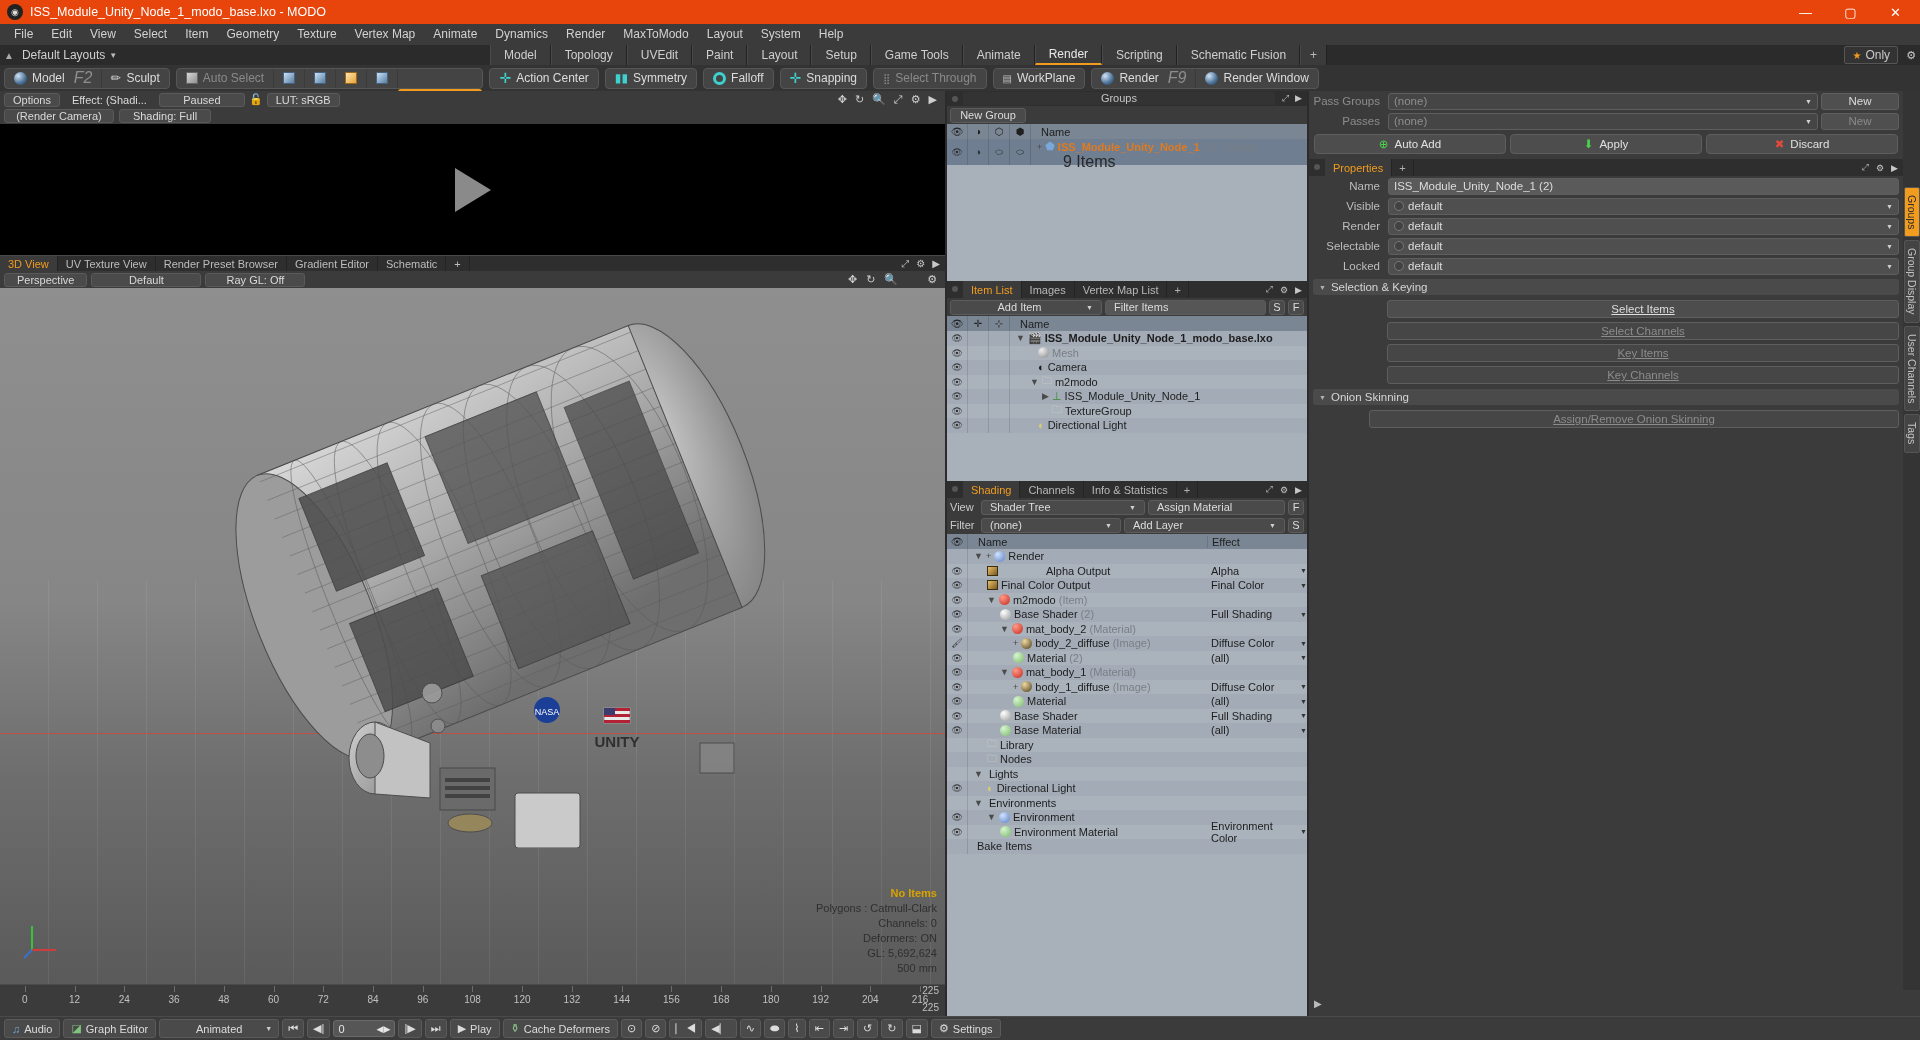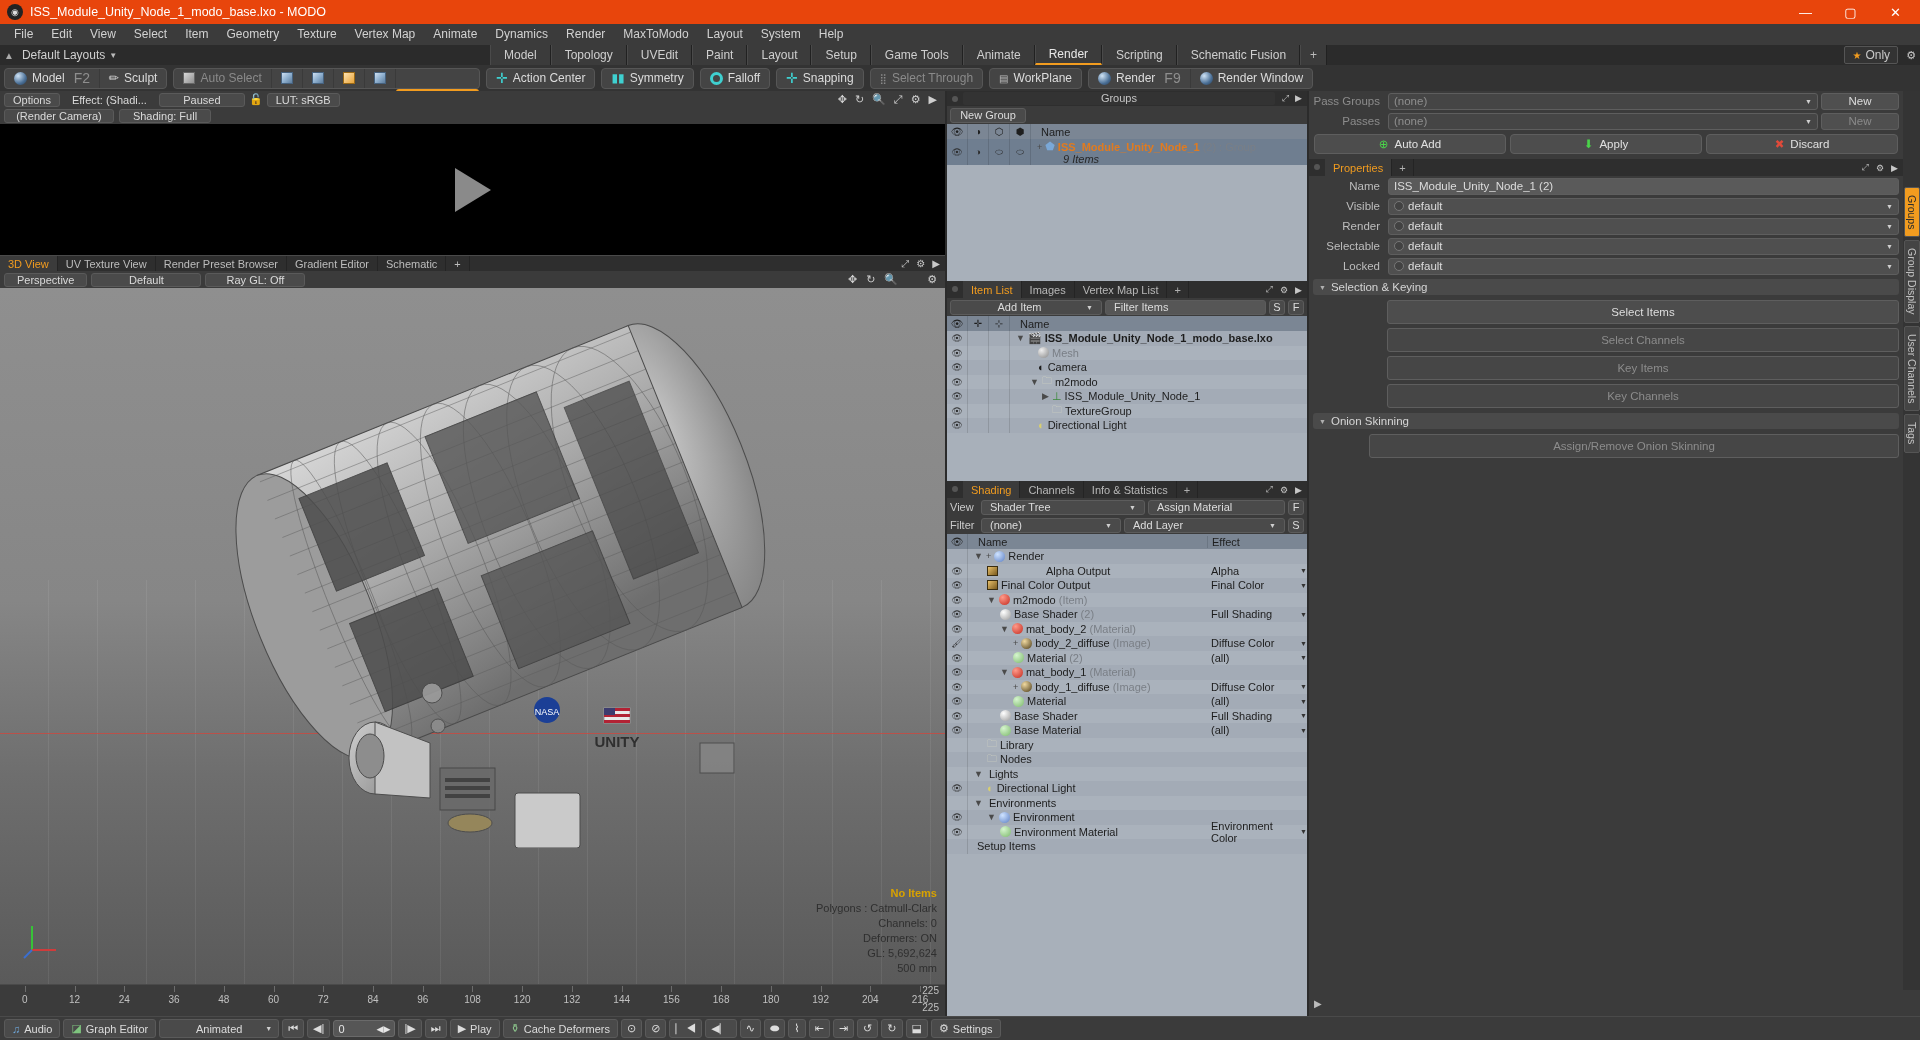--- a/index.html
+++ b/index.html
@@ -34,21 +34,21 @@
   .onlybadge{display:flex;align-items:center;gap:4px;background:#333;border:1px solid #555;padding:1px 7px;border-radius:2px;}
   .onlybadge .star{color:#f29c1f;font-size:10px;}
   
   .modebar{height:26px;background:#333;display:flex;align-items:center;gap:0;padding:2px 4px;}
   .grp{display:flex;align-items:center;background:#444;border:1px solid #565656;border-radius:4px;height:21px;margin-right:6px;}
   .gi{display:flex;align-items:center;gap:5px;padding:0 9px;height:100%;font-size:12px;color:#dcdcdc;
       border-right:1px solid #3a3a3a;}
   .gi:last-child{border-right:none;}
   .gi.dim{color:#8a8a8a;}
   .gi.hi{background:#f29c1f;color:#2a2a2a;border-radius:3px;font-weight:bold;margin-top:40px;}
-  .gi .key{color:#8e8e8e;font-size:14px;margin-left:4px;}
+  .gi .key{color:#8e8e8e;font-size:16px;margin-left:4px;font-style:italic;}
   .sphere{width:13px;height:13px;border-radius:50%;background:radial-gradient(circle at 32% 30%,#cfe3f5,#4a6f96 60%,#24384f);}
   .cubeic{width:12px;height:12px;background:linear-gradient(135deg,#cfe0f2 0%,#8fb0cf 50%,#5c7c9c 100%);
           border:1px solid #46627f;}
   .cubeic.org{background:linear-gradient(135deg,#ffe3b0,#e8a43a);border-color:#9c6a16;}
   .cubeic.gray{background:linear-gradient(135deg,#d8d8d8,#909090);border-color:#666;}
   .ring{width:13px;height:13px;border-radius:50%;border:2px solid #3fd0d0;}
   .ring.small{border-width:3px;}
   .plusic{color:#3fd0d0;font-size:14px;line-height:1;}
   .pencil{color:#cfcfcf;transform:rotate(-45deg);font-size:12px;}
   
@@ -146,22 +146,22 @@
   .pnew{width:78px;background:#4f4f4f;border:1px solid #5e5e5e;border-radius:3px;height:17px;display:flex;
         align-items:center;justify-content:center;font-size:11.5px;color:#dcdcdc;}
   .pnew.dim{color:#8a8a8a;}
   .radio{width:10px;height:10px;border-radius:50%;border:1px solid #777;background:#424242;margin-right:4px;flex:none;}
   .bigrow{display:flex;gap:4px;padding:3px 5px;}
   .bigbtn{flex:1;background:#4d4d4d;border:1px solid #5e5e5e;border-radius:4px;height:20px;display:flex;
           align-items:center;justify-content:center;gap:6px;font-size:11.5px;color:#e0e0e0;}
   .sectionhdr{background:#4a4a4a;border-radius:3px;margin:3px 4px;height:16px;display:flex;align-items:center;
               padding:0 6px;gap:5px;font-size:11.5px;color:#d5d5d5;}
   .tri{font-size:7px;color:#b0b0b0;}
-  .wideBtn{margin:2px 4px 2px 78px;background:#4d4d4d;border:1px solid #5e5e5e;border-radius:3px;height:24px;
-           display:flex;align-items:center;justify-content:center;font-size:11.5px;color:#dedede;}
+  .wideBtn{margin:2px 4px 2px 78px;background:#4d4d4d;border:1px solid #5e5e5e;border-radius:3px;height:18px;
+           display:flex;align-items:center;justify-content:center;font-size:11.5px;color:#dedede;text-decoration:underline;}
   .wideBtn.dim{color:#8c8c8c;background:#464646;}
   .noneRow{margin:2px 4px 2px 78px;background:#4d4d4d;border:1px solid #5e5e5e;border-radius:3px;height:28px;
            display:flex;align-items:center;gap:8px;padding-left:6px;font-size:11.5px;color:#dedede;}
   .dotgrid{width:20px;height:22px;display:grid;grid-template-columns:repeat(3,6px);grid-template-rows:repeat(4,5px);gap:1px;}
   .dotgrid i{background:#e8e8e8;border:1px solid #1a1a1a;display:block;}
   .dotgrid i.off{background:#2a2a2a;border-color:#2a2a2a;}
   .dotgrid i.acc{background:#f2b33d;}
   
   .sidetabs{width:17px;background:#343434;display:flex;flex-direction:column;align-items:center;padding-top:96px;gap:3px;}
   .vtab{writing-mode:vertical-rl;font-size:10.5px;color:#c2c2c2;background:#444;border:1px solid #555;
@@ -552,21 +552,21 @@
             <div class="c" style="line-height:26px;">⬭</div>
             <div class="c" style="line-height:26px;">⬭</div>
             <div class="lbl" style="flex-direction:column;align-items:flex-start;gap:0;padding-top:1px;">
               <div style="display:flex;align-items:center;gap:3px;">
                 <span class="tglyph">+</span>
                 <span style="color:#7aa8d8;">⬟</span>
                 <span class="orange">ISS_Module_Unity_Node_1</span>
                 <span class="muted">(2)</span>
                 <span class="muted">: Group</span>
               </div>
-              <div style="padding-left:26px;font-size:11px;color:#272727;font-style:italic;">9 Items</div>
+              <div style="padding-left:26px;font-size:16px;color:#272727;">9 Items</div>
             </div>
           </div>
         </div>
       </div>
 
       <div style="height:200px;display:flex;flex-direction:column;">
         <div class="tabhdr">
           <div class="dot"></div>
           <div class="th active">Item List</div>
           <div class="th">Images</div>
@@ -907,21 +907,21 @@
               </div>
               <div class="eff">
                 <span>Environment Color</span>
                 <span class="caret">▼</span>
               </div>
             </div>
             <div class="trow">
               <div class="c"></div>
               <div class="lbl" style="padding-left: 6px;">
                 <span></span>
-                <span style="font-weight: normal;">Setup Items</span>
+                <span style="font-weight: normal;">Bake Items</span>
               </div>
               <div class="eff"></div>
             </div>
           </div>
       </div>
     </div>
 
     <div class="rc-far">
       <div style="display:flex;flex:1;">
         <div style="flex:1;display:flex;flex-direction:column;">

